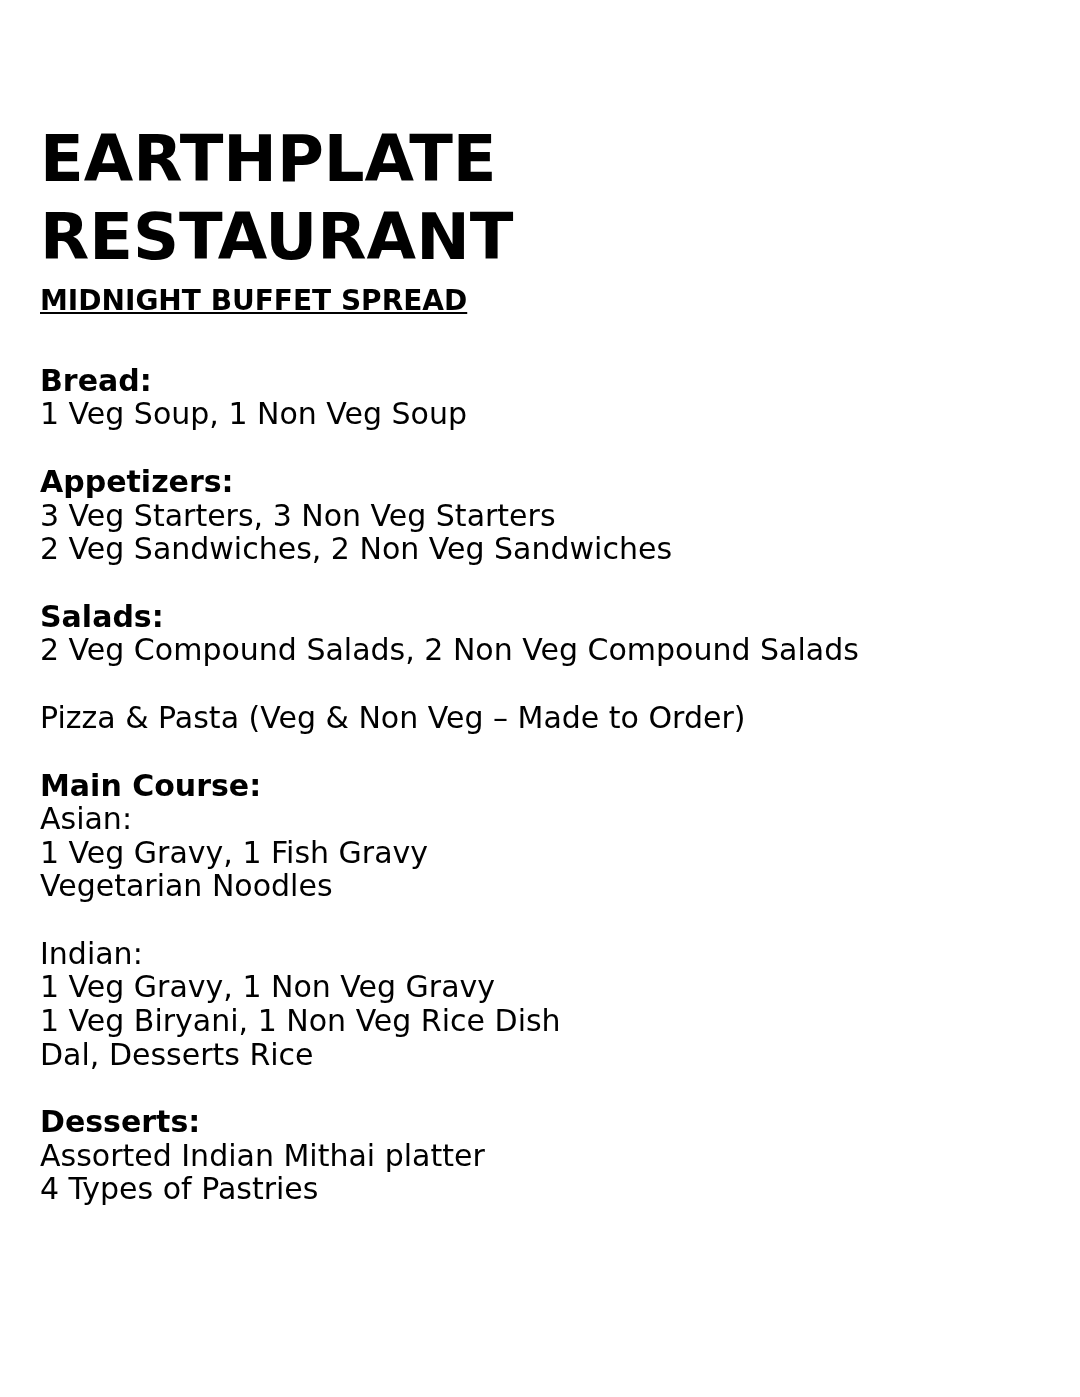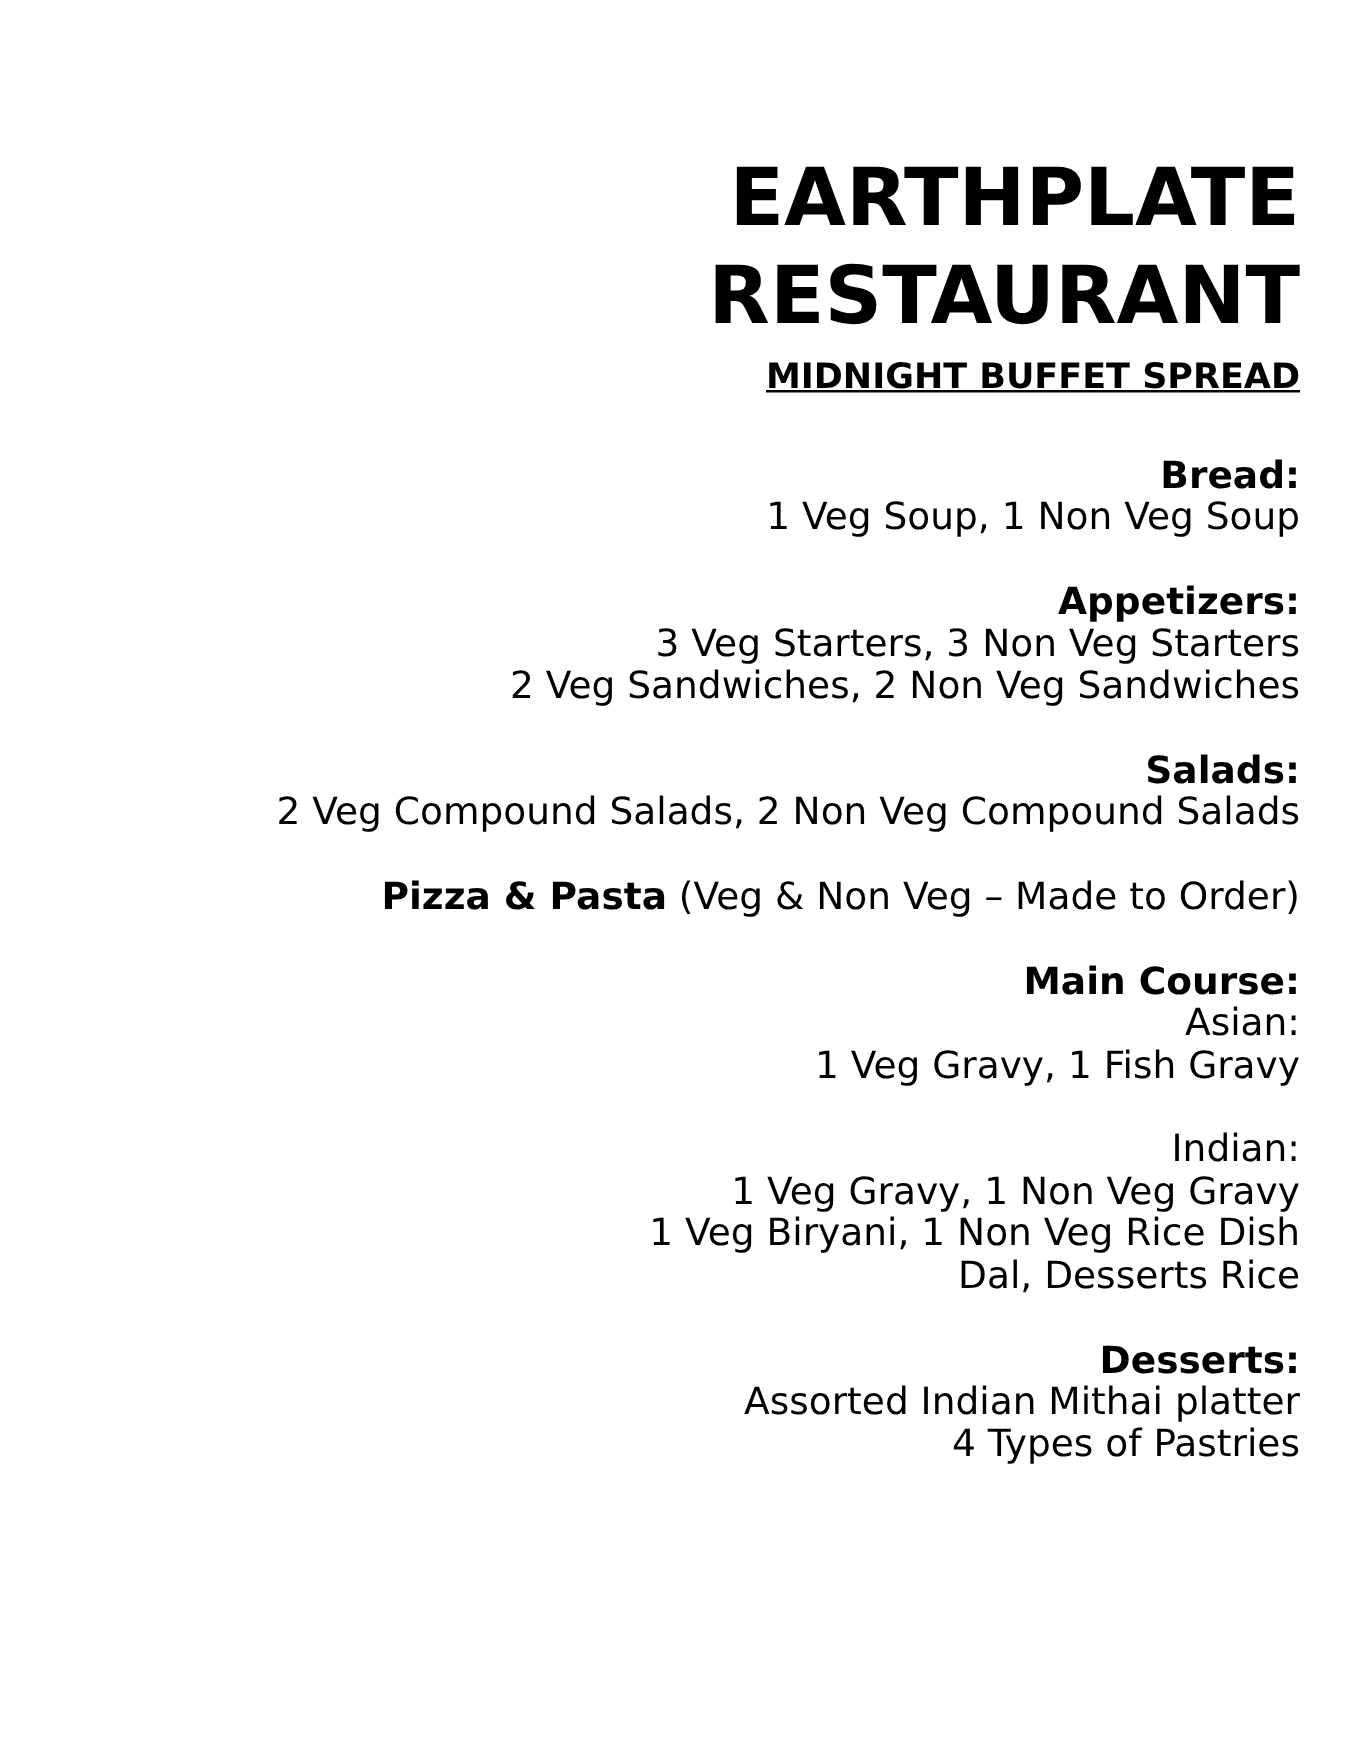--- a/index.html
+++ b/index.html
@@ -11,21 +11,21 @@
     width: 1080px;
     min-height: 1397px;
     font-family: "DejaVu Sans", sans-serif;
     color: #000000;
   }
   .page {
     width: 1080px;
     min-height: 1397px;
     box-sizing: border-box;
     padding: 120px 40px 40px 40px;
-    text-align: right;
+    text-align: left;
   }
   .title {
     font-size: 64px;
     font-weight: bold;
     line-height: 1.22;
     letter-spacing: 0px;
     margin: 0;
   }
   .subtitle {
     font-size: 28px;
@@ -40,22 +40,21 @@
     line-height: 1.12;
   }
   .line {
     margin: 0;
     padding: 0;
   }
   .line.bold {
     font-weight: bold;
   }
   .line .bold-inline {
-    font-weight: bold;
-    margin-left: 16px;
+    font-weight: normal;
   }
   .spacer {
     height: 34px;
   }
 </style>
 </head>
 <body>
 
 <div class="page">
 
@@ -93,20 +92,21 @@
     <div class="block">
       <p class="line"><span class="bold-inline">Pizza &amp; Pasta</span><span> (Veg &amp; Non Veg – Made to Order)</span></p>
     </div>
 
     <div class="spacer"></div>
 
     <div class="block">
       <p class="line bold">Main Course:</p>
       <p class="line">Asian:</p>
       <p class="line">1 Veg Gravy, 1 Fish Gravy</p>
+      <p class="line">Vegetarian Noodles</p>
     </div>
 
     <div class="spacer"></div>
 
     <div class="block">
       <p class="line">Indian:</p>
       <p class="line">1 Veg Gravy, 1 Non Veg Gravy</p>
       <p class="line">1 Veg Biryani, 1 Non Veg Rice Dish</p>
       <p class="line">Dal, Desserts Rice</p>
     </div>

